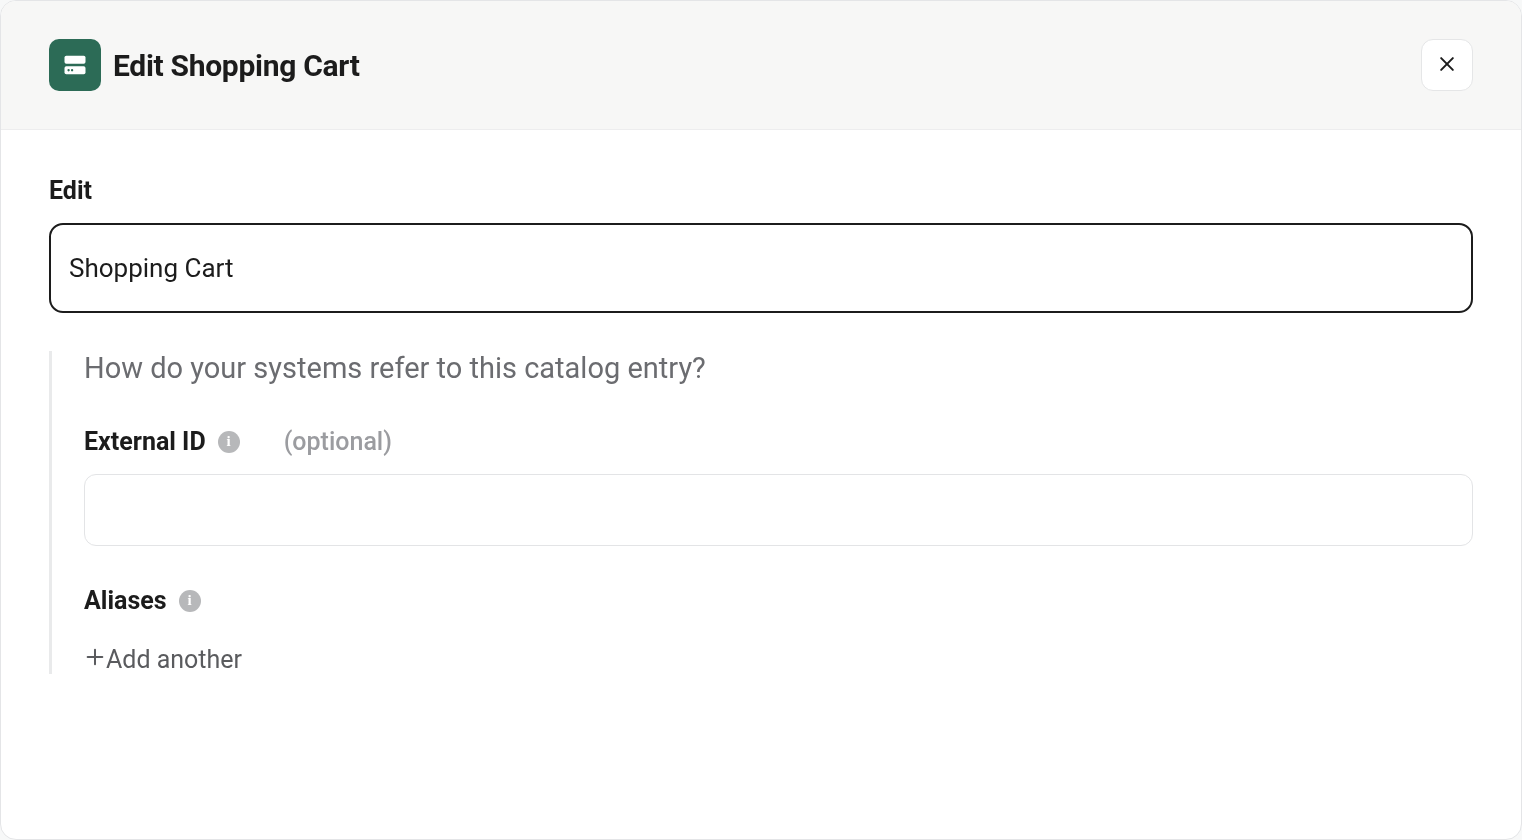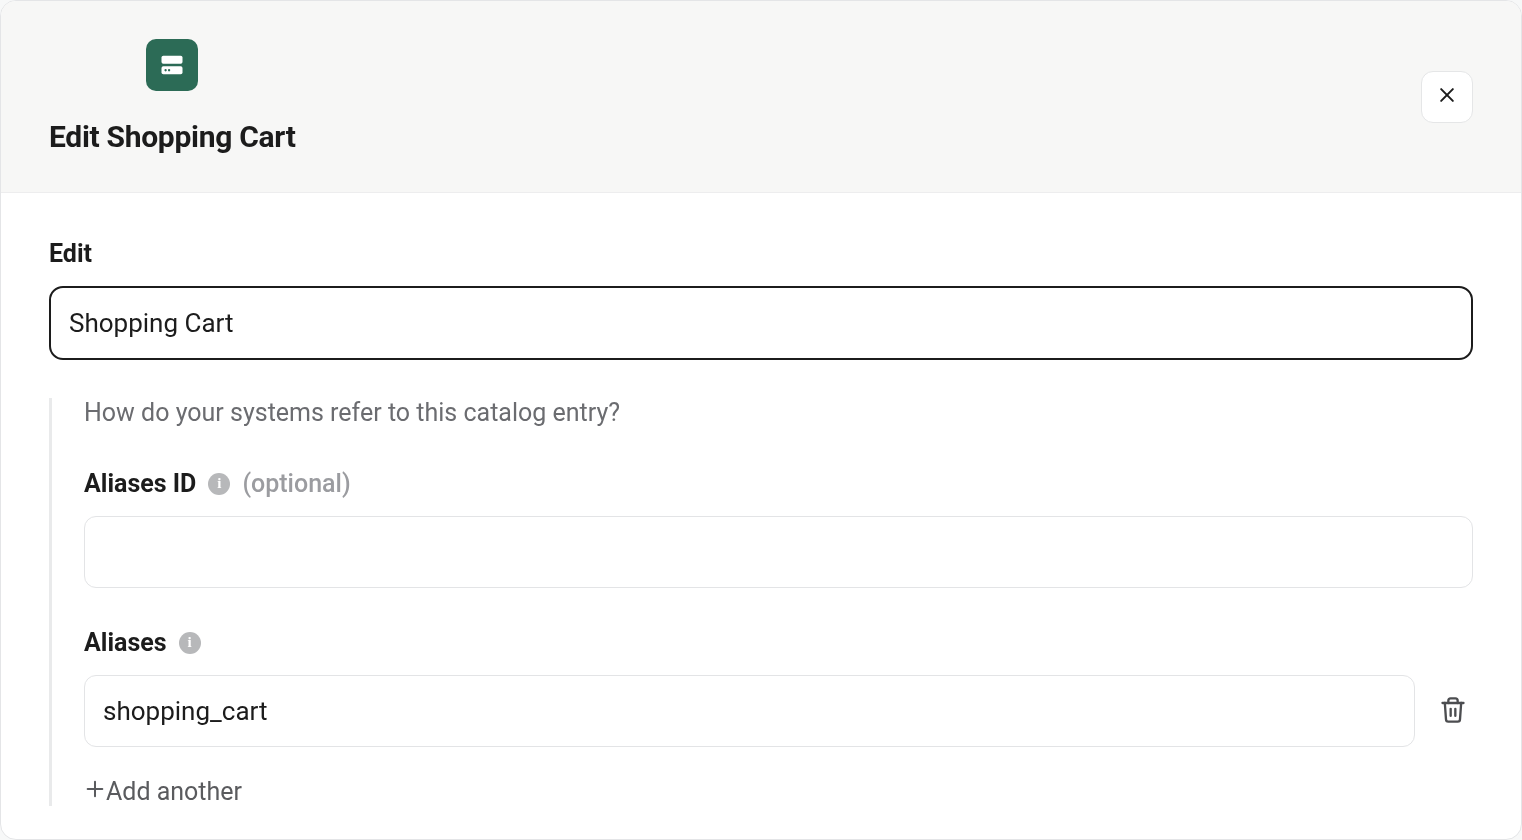--- a/index.html
+++ b/index.html
@@ -21,21 +21,21 @@
       border: 1px solid #e4e5e7;
     }
     .modal-header {
       background: #f7f7f6;
       padding: 38px 48px;
       display: flex;
       align-items: center;
       justify-content: space-between;
       border-bottom: 1px solid #ededee;
     }
-    .header-left { display: flex; align-items: center; gap: 28px; flex-direction: column; }
+    .header-left { display: flex; align-items: center; gap: 12px; }
     .header-icon-box {
       width: 52px;
       height: 52px;
       background: #2c6b56;
       border-radius: 10px;
       display: flex;
       align-items: center;
       justify-content: center;
     }
     .header-title { font-size: 30px; font-weight: 700; color: #1c1c1c; letter-spacing: -0.3px; }
@@ -53,38 +53,38 @@
     .modal-body { padding: 46px 48px; flex: 1; }
     .field-label {
       font-size: 25px;
       font-weight: 700;
       color: #1c1c1c;
       margin-bottom: 18px;
       display: flex;
       align-items: center;
       gap: 12px;
     }
-    .optional-tag { color: #9b9ca0; font-weight: 500; }
+    .optional-tag { color: #9b9ca0; font-weight: 500; margin-left: 32px; }
     .name-input {
       width: 100%;
       font-size: 26px;
-      padding: 20px 18px;
+      padding: 28px 18px;
       border: 2px solid #1c1c1c;
       border-radius: 14px;
       outline: none;
       font-family: inherit;
       color: #1c1c1c;
       background: #ffffff;
     }
     .sub-section {
       margin-top: 38px;
       border-left: 3px solid #e9eaeb;
       padding-left: 32px;
     }
-    .helper-text { font-size: 25px; color: #6b6c70; margin-bottom: 42px; }
+    .helper-text { font-size: 29px; color: #6b6c70; margin-bottom: 42px; }
     .sub-field { margin-bottom: 40px; }
     .plain-input {
       width: 100%;
       font-size: 26px;
       padding: 20px 18px;
       border: 1px solid #e3e4e6;
       border-radius: 12px;
       outline: none;
       font-family: inherit;
       color: #1c1c1c;
@@ -157,45 +157,31 @@
     <div>
       <div class="field-label">Edit</div>
       <input type="text" class="name-input" value="Shopping Cart" style="">
     </div>
 
     <div class="sub-section">
       <p class="helper-text">How do your systems refer to this catalog entry?</p>
 
       <div class="sub-field">
         <div class="field-label">
-          <span>Aliases ID</span>
+          <span>External ID</span>
           <span class="info-icon-circle">i</span>
           <span class="optional-tag">(optional)</span>
         </div>
         <input type="text" class="plain-input" value="" style="">
       </div>
 
       <div class="sub-field" style="margin-bottom:0;">
         <div class="field-label">
           <span>Aliases</span>
           <span class="info-icon-circle">i</span>
-        </div>
-        <div class="alias-row">
-          <input type="text" class="plain-input" value="shopping_cart" style="">
-          <button class="trash-btn">
-            <span>
-              <svg width="28" height="28" viewBox="0 0 24 24" fill="none" stroke="#4c4d50" stroke-width="2" stroke-linecap="round" stroke-linejoin="round">
-                <polyline points="3 6 5 6 21 6"></polyline>
-                <path d="M19 6l-1 14a2 2 0 0 1-2 2H8a2 2 0 0 1-2-2L5 6"></path>
-                <path d="M8 6V4a2 2 0 0 1 2-2h4a2 2 0 0 1 2 2v2"></path>
-                <line x1="10" y1="11" x2="10" y2="17"></line>
-                <line x1="14" y1="11" x2="14" y2="17"></line>
-              </svg>
-            </span>
-          </button>
         </div>
         <button class="add-another-btn">
           <span>
             <svg width="22" height="22" viewBox="0 0 24 24" stroke="#5a5b5e" stroke-width="2.2" stroke-linecap="round">
               <line x1="12" y1="4" x2="12" y2="20"></line>
               <line x1="4" y1="12" x2="20" y2="12"></line>
             </svg>
           </span>
           <span>Add another</span>
         </button>

